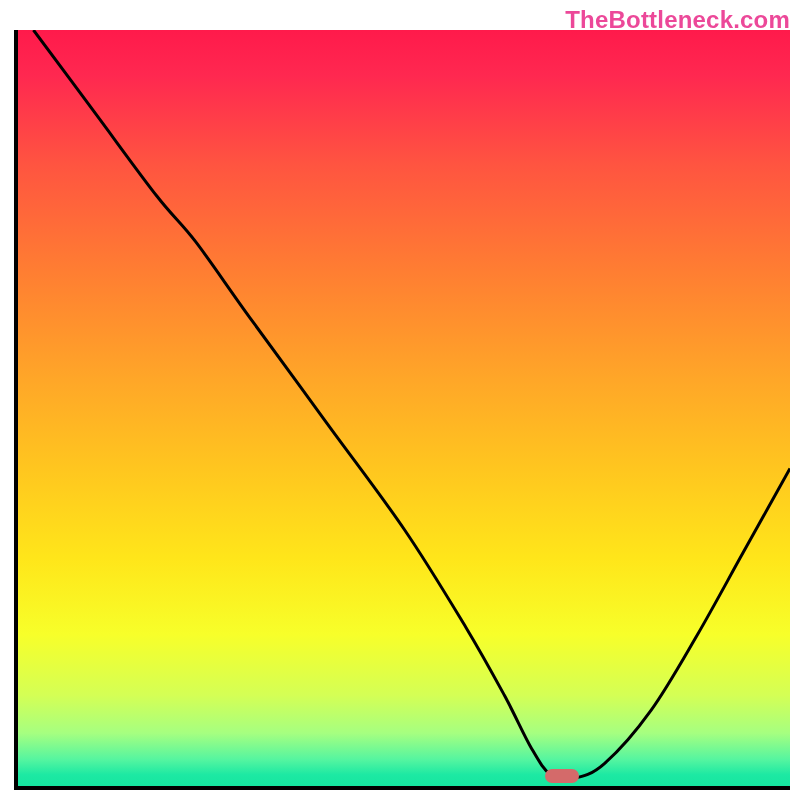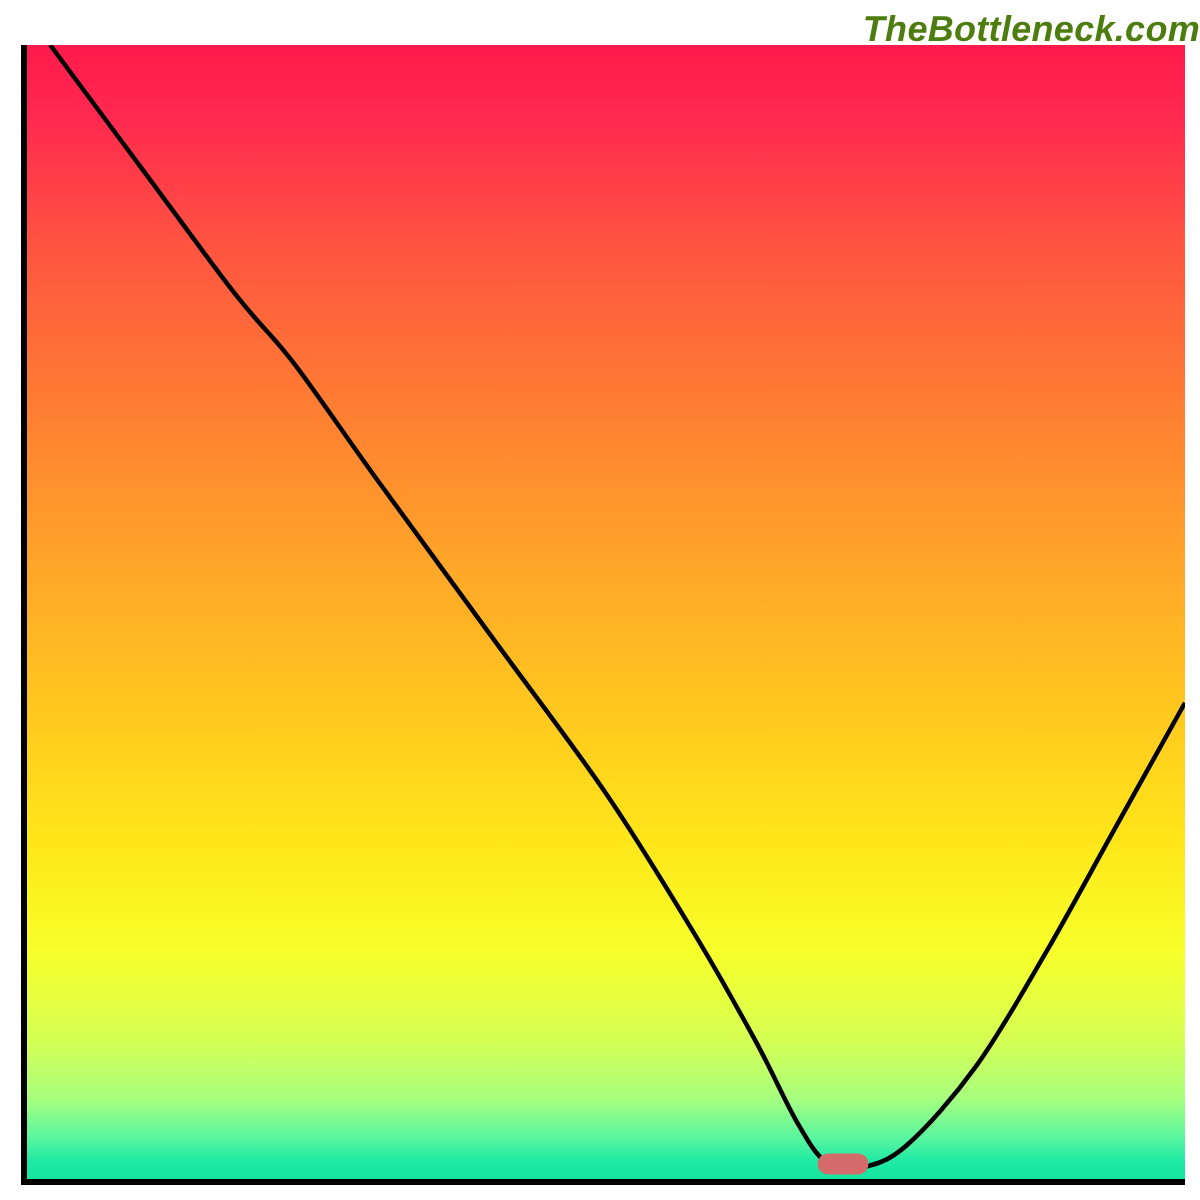--- a/index.html
+++ b/index.html
@@ -11,26 +11,25 @@
     font-family: Arial, Helvetica, sans-serif;
   }
   .container {
     position: relative;
     width: 800px;
     height: 800px;
   }
   .watermark {
     position: absolute;
     top: 6px;
-    right: 0;
+    right: 10px;
     font-size: 24px;
     font-weight: bold;
-    color: #4d7c0f;
+    color: #ec4899;
     letter-spacing: 0.2px;
-    font-style: italic;
   }
   .plot-area {
     position: absolute;
     left: 14px;
     top: 30px;
     width: 772px;
     height: 756px;
     border-left: 4px solid #000;
     border-bottom: 4px solid #000;
     overflow: hidden;

